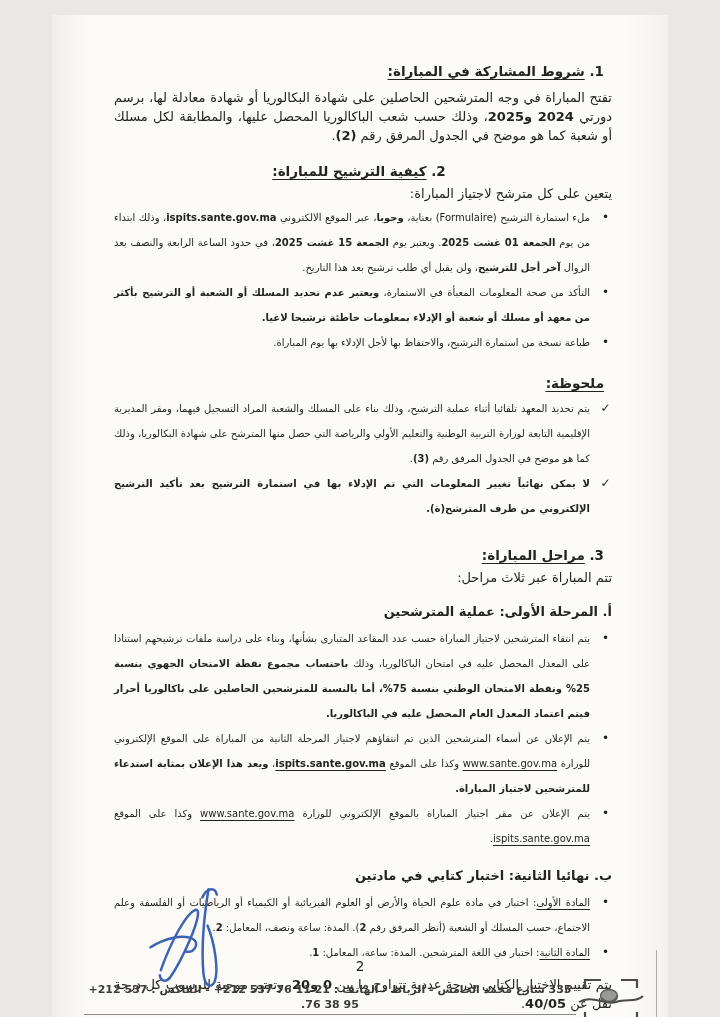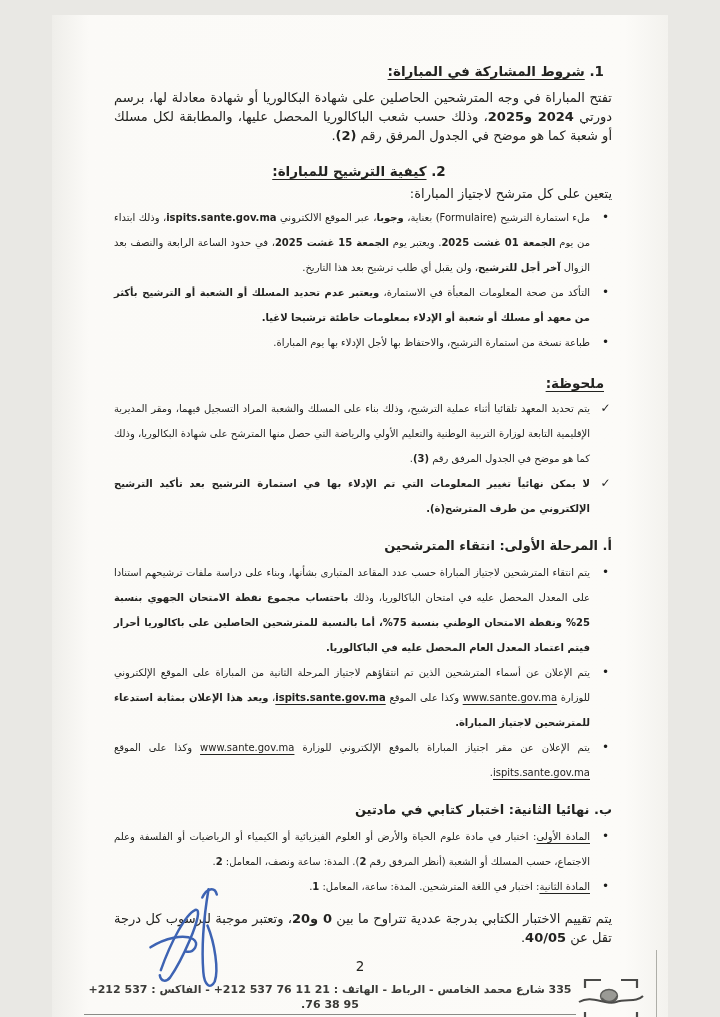--- a/index.html
+++ b/index.html
@@ -63,22 +63,24 @@
       <div class="li">
         <span class="marker">✓</span>
         <div class="txt"><span>يتم تحديد المعهد تلقائيا أثناء عملية الترشيح، وذلك بناء على المسلك والشعبة المراد التسجيل فيهما، ومقر المديرية الإقليمية التابعة لوزارة التربية الوطنية والتعليم الأولي والرياضة التي حصل منها المترشح على شهادة البكالوريا، وذلك كما هو موضح في الجدول المرفق رقم </span><span class="b">(3)</span><span>.</span></div>
       </div>
       <div class="li">
         <span class="marker">✓</span>
         <div class="txt"><span class="b">لا يمكن نهائياً تغيير المعلومات التي تم الإدلاء بها في استمارة الترشيح بعد تأكيد الترشيح الإلكتروني من طرف المترشح(ة).</span></div>
       </div>
     </div>
 
+    <div class="sec-h mt22"><span class="b">3. </span><span class="b u">مراحل المباراة:</span></div>
+    <p class="para"><span>تتم المباراة عبر ثلاث مراحل:</span></p>
 
-    <div class="sub-h mt12"><span class="b">أ. المرحلة الأولى: انتقاء المترشحين</span></div>
+    <div class="sub-h mt12"><span class="b">أ. المرحلة الأولى: عملية المترشحين</span></div>
     <div class="list mt2">
       <div class="li">
         <span class="marker">•</span>
         <div class="txt"><span>يتم انتقاء المترشحين لاجتياز المباراة حسب عدد المقاعد المتبارى بشأنها، وبناء على دراسة ملفات ترشيحهم استنادا على المعدل المحصل عليه في امتحان الباكالوريا، وذلك </span><span class="b">باحتساب مجموع نقطة الامتحان الجهوي بنسبة 25% ونقطة الامتحان الوطني بنسبة 75%، أما بالنسبة للمترشحين الحاصلين على باكالوريا أحرار فيتم اعتماد المعدل العام المحصل عليه في الباكالوريا.</span></div>
       </div>
       <div class="li">
         <span class="marker">•</span>
         <div class="txt"><span>يتم الإعلان عن أسماء المترشحين الذين تم انتقاؤهم لاجتياز المرحلة الثانية من المباراة على الموقع الإلكتروني للوزارة </span><span class="u" dir="ltr">www.sante.gov.ma</span><span> وكذا على الموقع </span><span class="b u" dir="ltr">ispits.sante.gov.ma</span><span>، </span><span class="b">ويعد هذا الإعلان بمثابة استدعاء للمترشحين لاجتياز المباراة.</span></div>
       </div>
       <div class="li">

